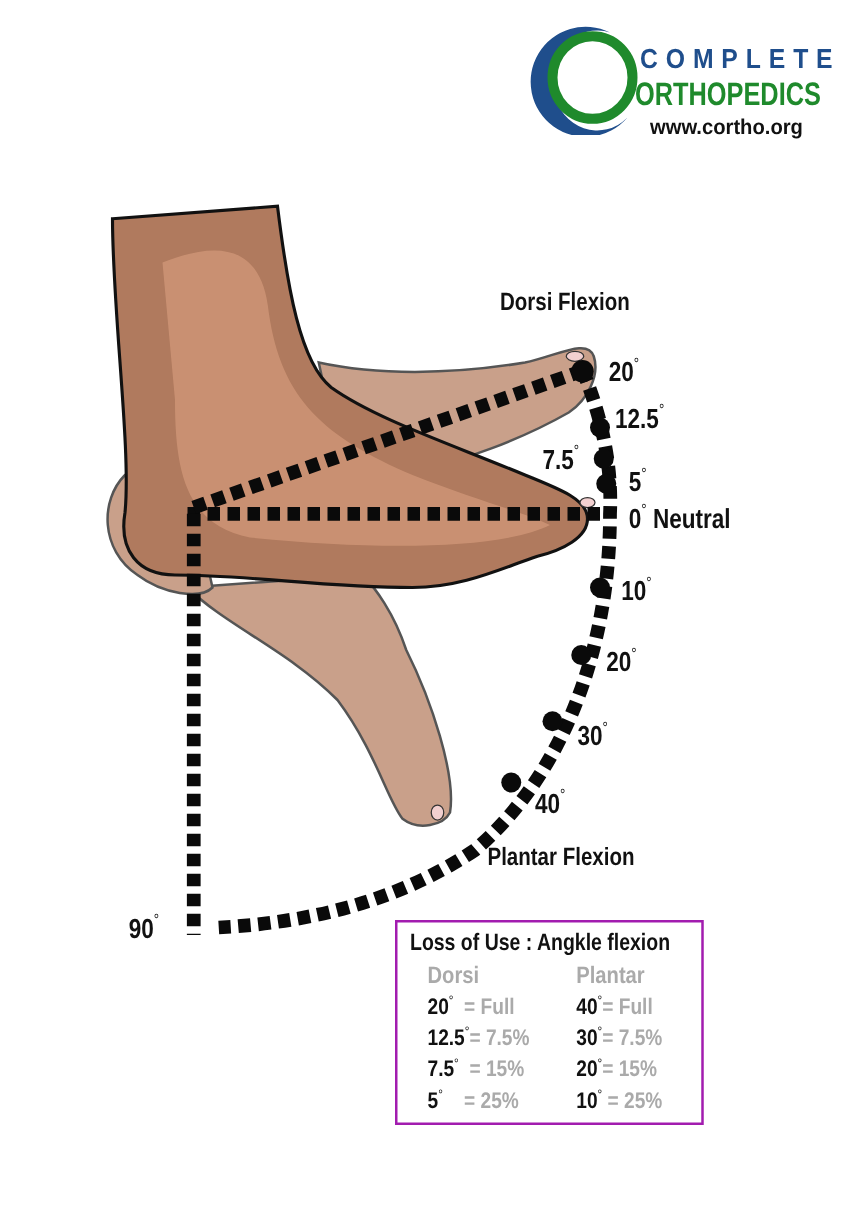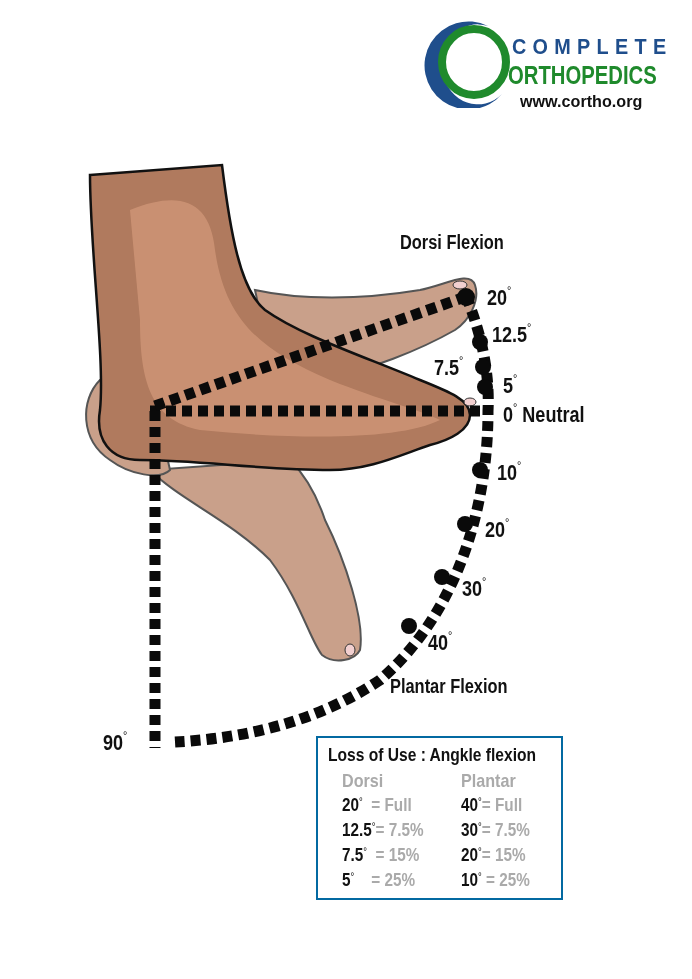--- a/index.html
+++ b/index.html
@@ -5,21 +5,21 @@
   html,body{margin:0;padding:0;background:#fff;}
   body{width:692px;height:979px;position:relative;overflow:hidden;font-family:"Liberation Sans",sans-serif;}
   .abs{position:absolute;}
   .cond{font-family:"Liberation Sans",sans-serif;font-weight:bold;transform-origin:left top;white-space:nowrap;color:#111;}
   .logo-c1{font-family:"Liberation Sans",sans-serif;font-weight:bold;color:#1f4e8c;letter-spacing:7px;font-size:22px;transform:scaleX(0.9);transform-origin:left top;}
   .logo-c2{font-family:"Liberation Sans",sans-serif;font-weight:bold;color:#1f8a2c;font-size:26px;transform:scaleX(0.78);transform-origin:left top;letter-spacing:0px;}
   .logo-url{font-family:"Liberation Sans",sans-serif;font-weight:bold;color:#111;font-size:17px;transform:scaleX(0.95);transform-origin:left top;}
   .lbl{font-size:22px;transform:scaleX(0.82);}
   .lbl sup{font-size:13px;font-weight:normal;vertical-align:top;position:relative;top:-2px;}
   .title{font-size:20px;transform:scaleX(0.82);}
-  .box{position:absolute;left:316px;top:736px;width:243px;height:160px;border:2px solid #0369a1;background:#fff;}
+  .box{position:absolute;left:316px;top:736px;width:243px;height:160px;border:2px solid #a21caf;background:#fff;}
   .box-title{position:absolute;left:10px;top:6px;font-size:19px;transform:scaleX(0.82);}
   .col-h{font-size:19px;color:#aaa;transform:scaleX(0.85);}
   .row{font-size:18px;transform:scaleX(0.85);}
   .row .deg{color:#111;}
   .row .val{color:#aaa;}
   .row sup{font-size:11px;font-weight:normal;vertical-align:top;}
 </style>
 </head>
 <body>
 

